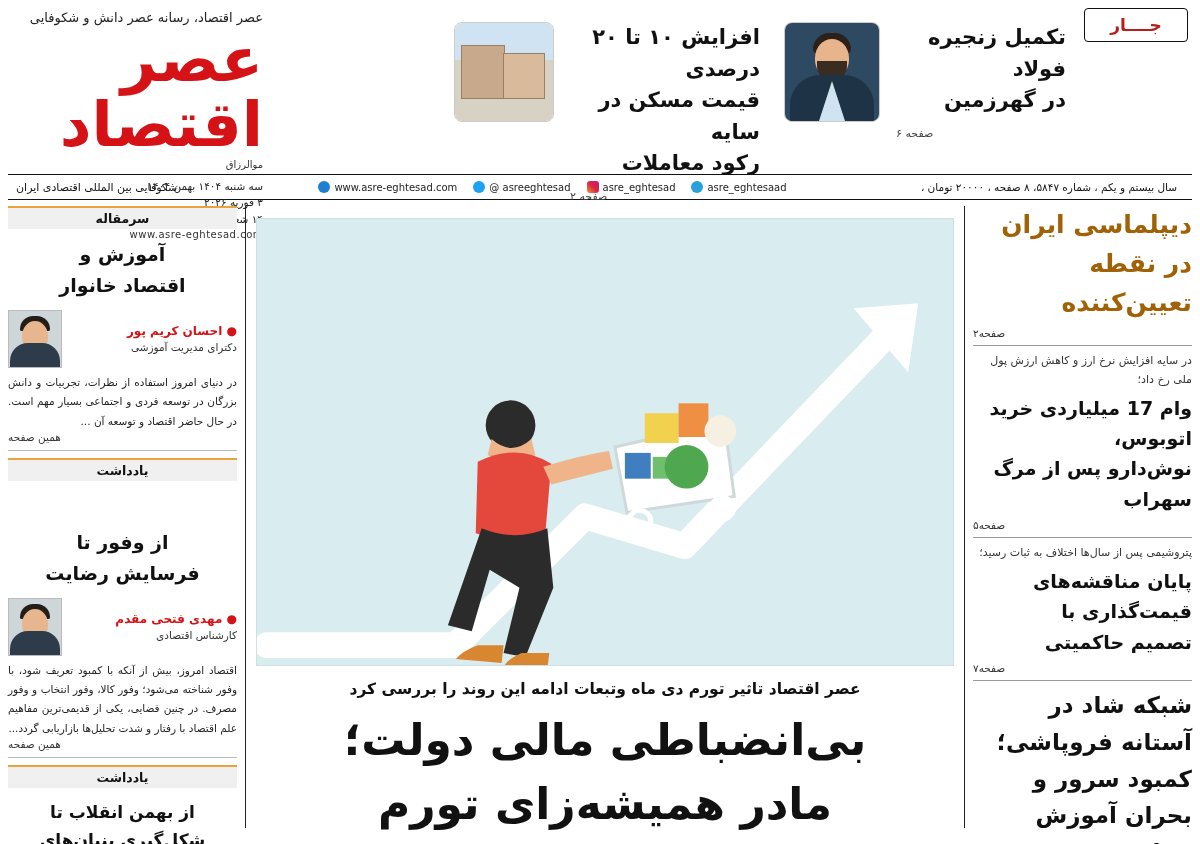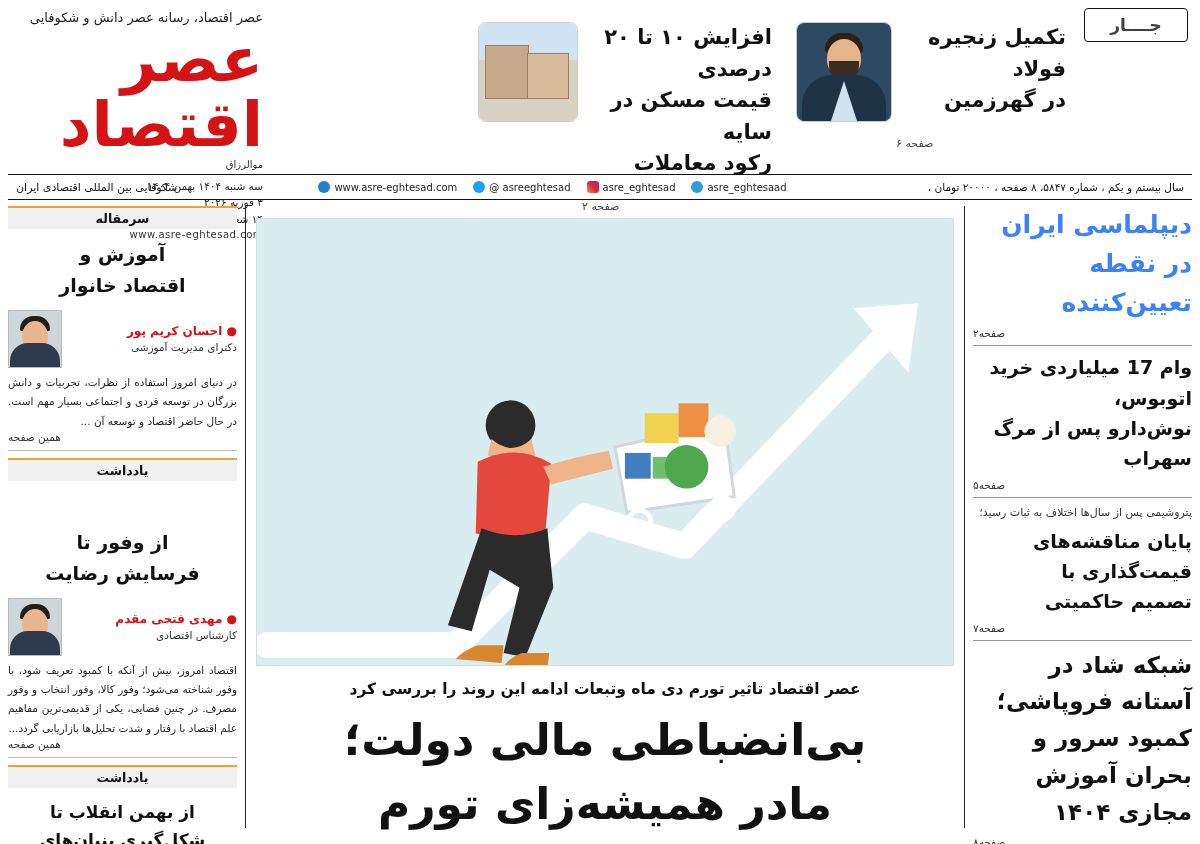--- a/index.html
+++ b/index.html
@@ -34,26 +34,26 @@
   .mast-dateblock {
     width: 100%; text-align: right; direction: rtl;
     font-size: 10.5px; line-height: 1.55; color: #222; margin-top: 8px;
   }
   .mast-url { font-size: 10px; color: #333; letter-spacing: .5px; }
 
   .mast-mid {
     flex: 1; display: flex; flex-direction: row; align-items: flex-start;
     padding-top: 16px; gap: 10px; direction: rtl;
   }
-  .lead-item { display: flex; flex-direction: row; gap: 4px; align-items: flex-start; }
+  .lead-item { display: flex; flex-direction: row; gap: 16px; align-items: flex-start; }
   .lead-text { text-align: right; direction: rtl; }
   .lead-title {
     font-size: 21px; font-weight: bold; line-height: 1.5; color: #111;
   }
-  .lead-page { font-size: 11px; color: #444; margin-top: 20px; text-align: left; }
+  .lead-page { font-size: 11px; color: #444; margin-top: 10px; text-align: left; }
   .thumb {
     width: 100px; height: 100px; border-radius: 8px; overflow: hidden;
     border: 1px solid #ccc; position: relative; flex: 0 0 auto;
   }
   .thumb.person { width: 96px; height: 100px; }
   .photo-bldg { width: 100%; height: 100%; background: linear-gradient(#cfe3f2 0 38%, #d8d2c4 38% 100%); position: relative; }
   .photo-bldg:before {
     content:""; position:absolute; left:6px; top:22px; width:42px; height:52px;
     background:#c8a98b; border:1px solid #9b7f64;
   }
@@ -65,51 +65,51 @@
   .photo-person .head { position:absolute; left:50%; top:16px; width:34px; height:38px; background:#e8b48c; border-radius:50% 50% 45% 45%; transform:translateX(-50%); }
   .photo-person .hair { position:absolute; left:50%; top:10px; width:38px; height:20px; background:#2b2118; border-radius:18px 18px 4px 4px; transform:translateX(-50%); }
   .photo-person .beard { position:absolute; left:50%; top:38px; width:30px; height:20px; background:#3a2c20; border-radius:0 0 16px 16px; transform:translateX(-50%); }
   .photo-person .body { position:absolute; left:50%; bottom:0; width:84px; height:46px; background:#1f3347; border-radius:30px 30px 0 0; transform:translateX(-50%); }
   .photo-person .shirt { position:absolute; left:50%; bottom:0; width:26px; height:40px; background:#cfe3f0; transform:translateX(-50%) ; clip-path: polygon(50% 0,100% 100%,0 100%); }
 
   .mast-left { width: 120px; padding-top: 2px; }
   .jaaar {
     width: 104px; height: 34px; border: 1.5px solid #111; border-radius: 4px;
     display: flex; align-items: center; justify-content: center;
-    font-size: 17px; font-weight: bold; color: #404040; direction: rtl; margin-right: 4px;
+    font-size: 17px; font-weight: bold; color: #b91c1c; direction: rtl; margin-right: 4px;
   }
 
   
   .strip {
     border-top: 1.5px solid #111; border-bottom: 1.5px solid #111;
     height: 26px; display: flex; align-items: center; direction: rtl;
     padding: 0 8px; font-size: 10.5px; color: #111; gap: 14px;
   }
-  .strip-right { width: 270px; text-align: right; }
+  .strip-right { width: 270px; text-align: center; }
   .strip-mid { flex: 1; display:flex; align-items:center; justify-content:center; gap: 16px; direction: ltr; }
   .strip-left { width: 175px; text-align: left; font-size: 11px; }
   .soc { display: inline-flex; align-items: center; gap: 4px; font-size: 10px; color:#222; }
   .ic { width: 12px; height: 12px; border-radius: 3px; display:inline-block; }
   .ic.globe { background:#1f7fd0; border-radius:50%; }
   .ic.tw { background:#1da1f2; border-radius:50%; }
   .ic.ig { background: linear-gradient(45deg,#f09433,#dc2743,#bc1888); }
   .ic.tg { background:#29a0da; border-radius:50%; }
 
   
   .content {
     display: flex; flex-direction: row; gap: 0; margin-top: 6px;
     height: 622px; direction: rtl;
   }
   .col-right { width: 228px; padding-left: 8px; border-left: 1px solid #222; }
   .col-center { flex: 1; padding: 12px 10px; }
   .col-left { width: 238px; padding-right: 8px; border-right: 1px solid #222; }
 
   
   .rc-head {
-    font-size: 25px; font-weight: bold; line-height: 1.55; text-align: right; color: #3b82f6;
+    font-size: 25px; font-weight: bold; line-height: 1.55; text-align: right; color: #a16207;
   }
   .pagemark { font-size: 10.5px; color: #333; text-align: left; margin: 5px 0 4px; }
   .rule { border-top: 1px solid #999; margin: 6px 0; }
   .rc-kicker { font-size: 11px; line-height: 1.7; color: #333; text-align: right; }
   .rc-title { font-size: 19px; font-weight: bold; line-height: 1.6; text-align: right; color:#111; margin-top: 3px;}
   .rc-title.sm { font-size: 23px; }
 
   
   .main-img {
     width: 100%; height: 448px; background: #d9ecef; position: relative; overflow:hidden;
@@ -230,20 +230,21 @@
 
   <div class="content">
 
     <div class="col-right">
       <div class="rc-head" style="white-space:pre-line;">دیپلماسی ایران
 در نقطه تعیین‌کننده</div>
       <div class="pagemark">صفحه۲</div>
       <div class="rule"></div>
 
       <div>
+        <div class="rc-kicker">در سایه افزایش نرخ ارز و کاهش ارزش پول ملی رخ داد؛</div>
         <div class="rc-title" style="white-space:pre-line;">وام 17 میلیاردی خرید اتوبوس،
 نوش‌دارو پس از مرگ سهراب</div>
         <div class="pagemark">صفحه۵</div>
       </div>
       <div class="rule"></div>
 
       <div>
         <div class="rc-kicker">پتروشیمی پس از سال‌ها اختلاف به ثبات رسید؛</div>
         <div class="rc-title" style="white-space:pre-line;">پایان مناقشه‌های قیمت‌گذاری با
 تصمیم حاکمیتی</div>

